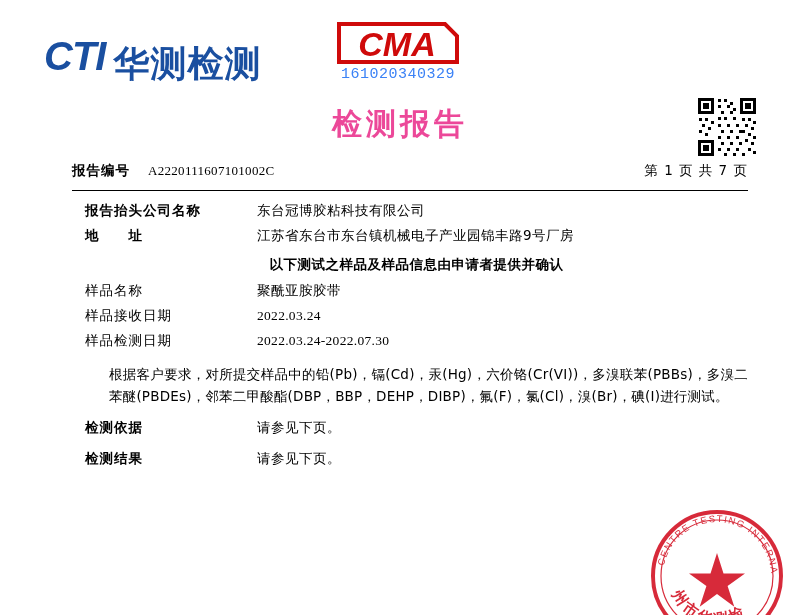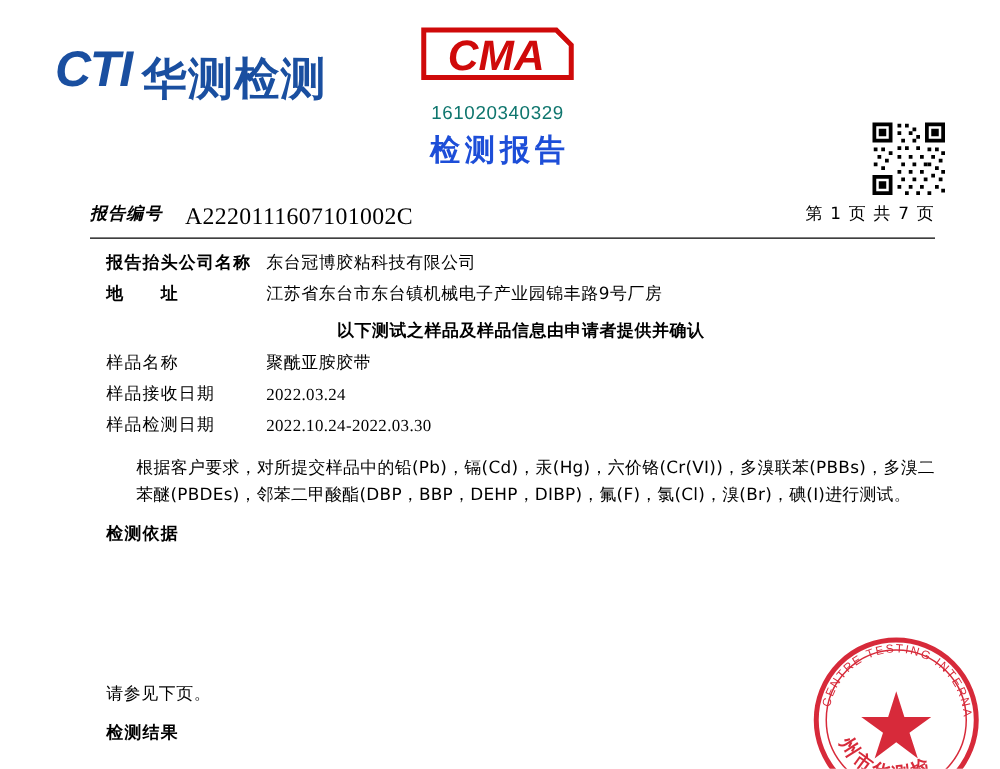--- a/index.html
+++ b/index.html
@@ -61,73 +61,72 @@
     text-align: center;
   }
   .cma-badge {
     position: relative;
     width: 130px;
     height: 46px;
     margin: 0 auto;
   }
   .cma-badge svg { display:block; }
   .cma-number {
-    font-family: Liberation Sans, sans-serif;
+    font-family: Liberation Mono, monospace;
     font-size: 15px;
-    color: #0f766e;
+    color: #3b82f6;
     letter-spacing: 0.5px;
-    margin-top: 16px;
+    margin-top: 0;
   }
 
   .qr {
     position: absolute;
     right: 42px;
     top: 96px;
     width: 62px;
     height: 62px;
   }
   .qr svg { display:block; }
 
   
   .doc-title {
     position: absolute;
     left: 0;
     right: 0;
     top: 104px;
     text-align: center;
     font-family: "DejaVu Sans", sans-serif;
     font-weight: bold;
-    font-size: 24px;
+    font-size: 30px;
     letter-spacing: 4px;
-    color: #1d4ed8;
+    color: #ec4899;
   }
 
   
   .num-row {
     position: absolute;
     left: 0; right: 0;
     top: 162px;
     height: 22px;
   }
   .num-label {
     position: absolute;
     left: 72px;
     top: 0;
     font-family: "DejaVu Sans", sans-serif;
     font-weight: bold;
     font-size: 13.5px;
     letter-spacing: 1px;
-    font-style: italic;
   }
   .num-value {
     position: absolute;
     left: 148px;
     top: 1px;
     font-family: "Liberation Serif", serif;
-    font-size: 19px;
+    font-size: 13px;
     letter-spacing: 0.3px;
   }
   .page-count {
     position: absolute;
     right: 52px;
     top: 0;
     font-family: "DejaVu Sans", sans-serif;
     font-size: 13.5px;
     letter-spacing: 1px;
   }
@@ -163,20 +162,21 @@
   }
   .lbl.normal {
     font-weight: normal;
   }
   .val {
     flex: 1;
     font-family: "DejaVu Sans", sans-serif;
     font-size: 13.5px;
     line-height: 21px;
     letter-spacing: 0.5px;
+    margin-left: 44px;
   }
   .val.mono {
     font-family: "Liberation Serif", serif;
     font-size: 13.5px;
     letter-spacing: 0.3px;
   }
   .section-note {
     font-family: "DejaVu Sans", sans-serif;
     font-weight: bold;
     font-size: 13.5px;
@@ -187,21 +187,21 @@
   .req-val {
     flex: 1;
     font-family: "DejaVu Sans", sans-serif;
     font-size: 13.5px;
     line-height: 22px;
     letter-spacing: 0.2px;
     text-align: justify;
     margin-left: 24px;
   }
   .gap-top { margin-top: 12px; }
-  .gap-top2 { margin-top: 10px; flex-direction: column; }
+  .gap-top2 { margin-top: 10px; }
 
   
   .seal {
     position: absolute;
     right: 8px;
     bottom: -36px;
     width: 150px;
     height: 150px;
     opacity: 0.92;
   }
@@ -323,21 +323,21 @@
       <div class="val">聚酰亚胺胶带</div>
     </div>
 
     <div class="row">
       <div class="lbl normal">样品接收日期</div>
       <div class="val mono">2022.03.24</div>
     </div>
 
     <div class="row">
       <div class="lbl normal">样品检测日期</div>
-      <div class="val mono">2022.10.24-2022.03.30</div>
+      <div class="val mono">2022.03.24-2022.07.30</div>
     </div>
 
     <div class="row gap-top">
       <div class="req-val">根据客户要求，对所提交样品中的铅(Pb)，镉(Cd)，汞(Hg)，六价铬(Cr(VI))，多溴联苯(PBBs)，多溴二苯醚(PBDEs)，邻苯二甲酸酯(DBP，BBP，DEHP，DIBP)，氟(F)，氯(Cl)，溴(Br)，碘(I)进行测试。</div>
     </div>
 
     <div class="row gap-top2">
       <div class="lbl">检测依据</div>
       <div class="val">请参见下页。</div>
     </div>

